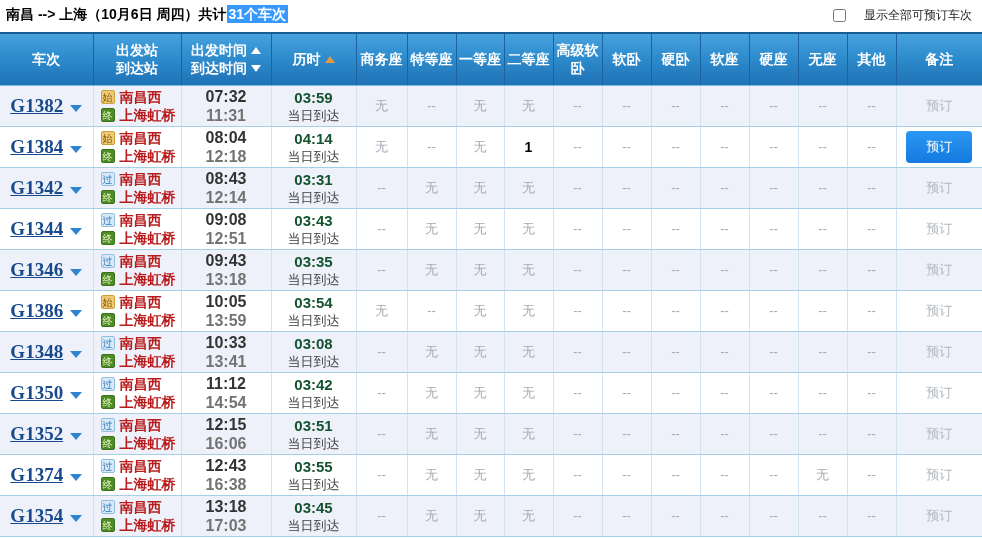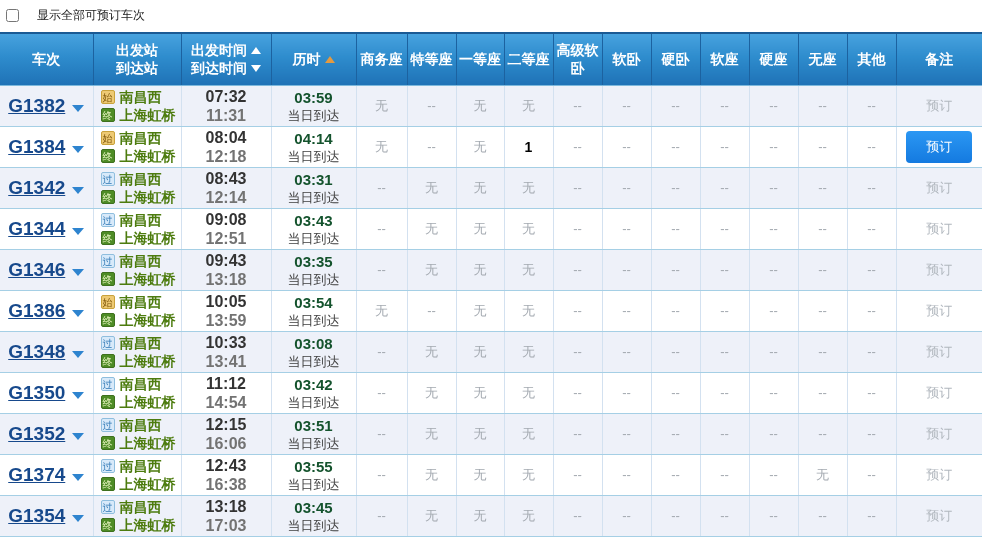--- a/index.html
+++ b/index.html
@@ -32,37 +32,37 @@
 
   tbody tr { height: 41px; }
   tbody tr.row-odd  { background: #eef1f9; }
   tbody tr.row-even { background: #ffffff; }
   tbody td { border-bottom: 1px solid #a5cfe5; border-left: 1px solid #d3e1f0;
     text-align: center; vertical-align: middle; padding: 0; }
   tbody td:first-child { border-left: none; }
 
   
   .train-wrap { display: inline-flex; align-items: center; gap: 7px; }
-  .train-link { font-family: Liberation Sans, sans-serif;
+  .train-link { font-family: Liberation Serif, serif;
     font-size: 19px; font-weight: bold; color: #17498c;
     text-decoration: underline; cursor: pointer; }
   .caret-down { display: inline-block; width: 0; height: 0; margin-top: 6px;
     border-left: 6px solid transparent; border-right: 6px solid transparent;
     border-top: 7px solid #2e84cf; cursor: pointer; }
 
   
   .td-station { text-align: left; padding-left: 7px; }
   .st-line { display: flex; align-items: center; line-height: 18px; }
   .badge { display: inline-block; width: 14px; height: 14px; border-radius: 2px;
     font-size: 10px; line-height: 14px; text-align: center; margin-right: 5px;
     flex: 0 0 14px; }
   .b-start { background: #eeca74; color: #7c5408; border: 1px solid #c9a23c; }
   .b-pass  { background: #d8eafa; color: #2f78b5; border: 1px solid #8fbede; }
   .b-end   { background: #4e8c26; color: #e9f5c2; border: 1px solid #3e701e; }
-  .st-name { font-size: 14px; font-weight: bold; color: #4d7c0f; }
+  .st-name { font-size: 14px; font-weight: bold; color: #b91c1c; }
 
   
   .dep-time { font-size: 16px; font-weight: bold; color: #333; line-height: 19px; text-align: center; }
   .arr-time { font-size: 16px; font-weight: bold; color: #737373; line-height: 19px; }
 
   
   .dur { font-size: 15px; font-weight: bold; color: #14532d; line-height: 19px; }
   .day { font-size: 13px; color: #404040; line-height: 17px; }
 
   
@@ -72,20 +72,23 @@
   
   .book-disabled { font-size: 13px; color: #b1b7be; }
   .book-btn { display: inline-block; background: linear-gradient(#2b97f3, #147ae0);
     color: #fff; font-size: 13px; padding: 7px 20px; border-radius: 4px;
     cursor: pointer; }
 </style>
 </head>
 <body>
 
 <div class="info-bar">
+  <div class="route-summary">
+    <span>南昌 --&gt; 上海（10月6日  周四）共计</span><span class="count-highlight">31个车次</span>
+  </div>
   <label class="show-all">
     <input type="checkbox" style="">
     <span>显示全部可预订车次</span>
   </label>
 </div>
 
 <table>
   <colgroup>
     <col style="width:93px">
       <col style="width:88px">

